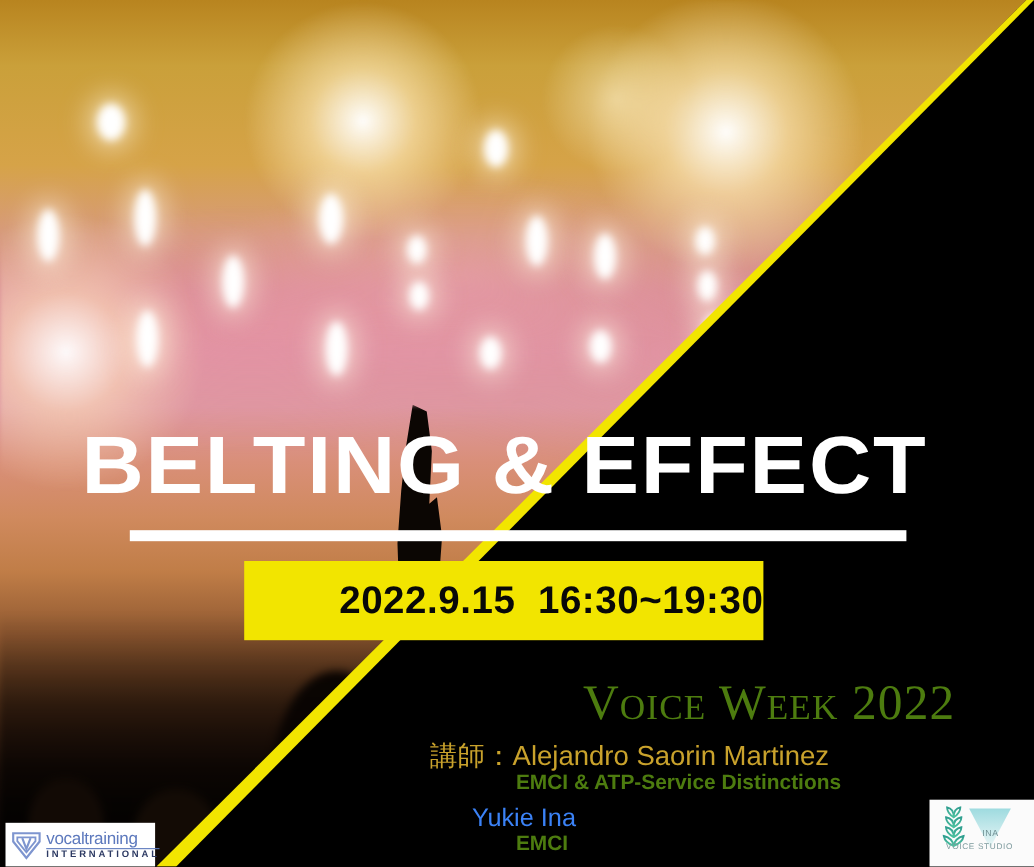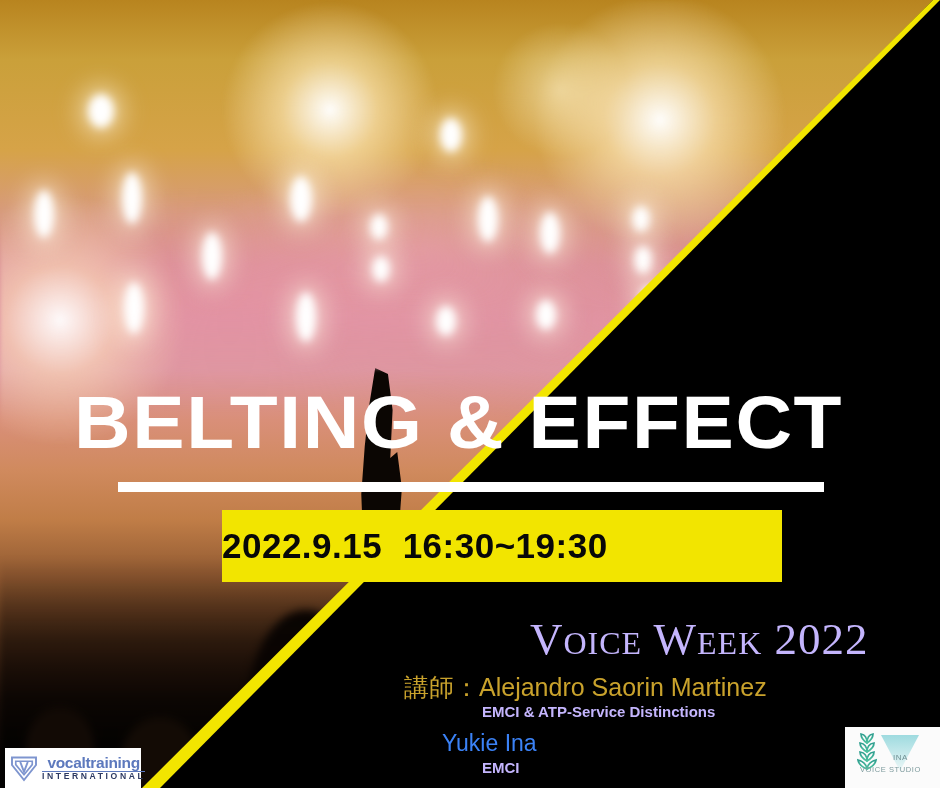--- a/index.html
+++ b/index.html
@@ -142,62 +142,62 @@
     top: 482px;
     width: 706px;
     height: 10px;
     background: #ffffff;
   }
 
   .date-banner {
     position: absolute;
     left: 222px;
     top: 510px;
-    width: 560px;
+    width: 472px;
     height: 72px;
     background: #f2e500;
     display: flex;
     align-items: center;
-    justify-content: flex-start;
+    justify-content: flex-end;
   }
   .date-banner span {
     color: #080808;
     font-size: 35px;
     font-weight: 700;
     letter-spacing: 0.5px;
     white-space: pre;
   }
 
   .voiceweek {
     position: absolute;
     left: 530px;
     top: 613px;
-    color: #c4b5fd;
+    color: #4d7c0f;
     font-family: "Liberation Serif", "DejaVu Serif", serif;
     font-size: 45px;
     letter-spacing: 1px;
     font-variant: small-caps;
     white-space: nowrap;
   }
 
   .lecturers {
     position: absolute;
-    left: 404px;
+    left: 391px;
     top: 672px;
     width: 430px;
   }
   .lect-main {
     color: #c9a22c;
     font-size: 25px;
     line-height: 30px;
     white-space: nowrap;
   }
   .lect-sub {
-    color: #c4b5fd;
-    font-size: 15px;
+    color: #4d7c0f;
+    font-size: 19px;
     line-height: 19px;
     font-weight: 600;
     margin-left: 78px;
     white-space: nowrap;
   }
   .lect-main-2 {
     color: #3b82f6;
     font-size: 23px;
     line-height: 30px;
     margin-left: 38px;
@@ -216,26 +216,25 @@
     display: flex;
     align-items: center;
     padding-left: 4px;
     box-sizing: border-box;
   }
   .vt-mark { width: 30px; height: 30px; flex: 0 0 auto; }
   .vt-text { margin-left: 3px; line-height: 1; }
   .vt-word {
     color: #5d79bd;
     font-size: 15.5px;
-    font-weight: 700;
+    font-weight: 400;
     letter-spacing: -0.3px;
     display: block;
     border-bottom: 1.5px solid #5d79bd;
     padding-bottom: 1px;
-    text-align: center;
   }
   .vt-sub {
     color: #2d3a63;
     font-size: 8.6px;
     font-weight: 700;
     letter-spacing: 2.6px;
     display: block;
     margin-top: 0;
   }
 

